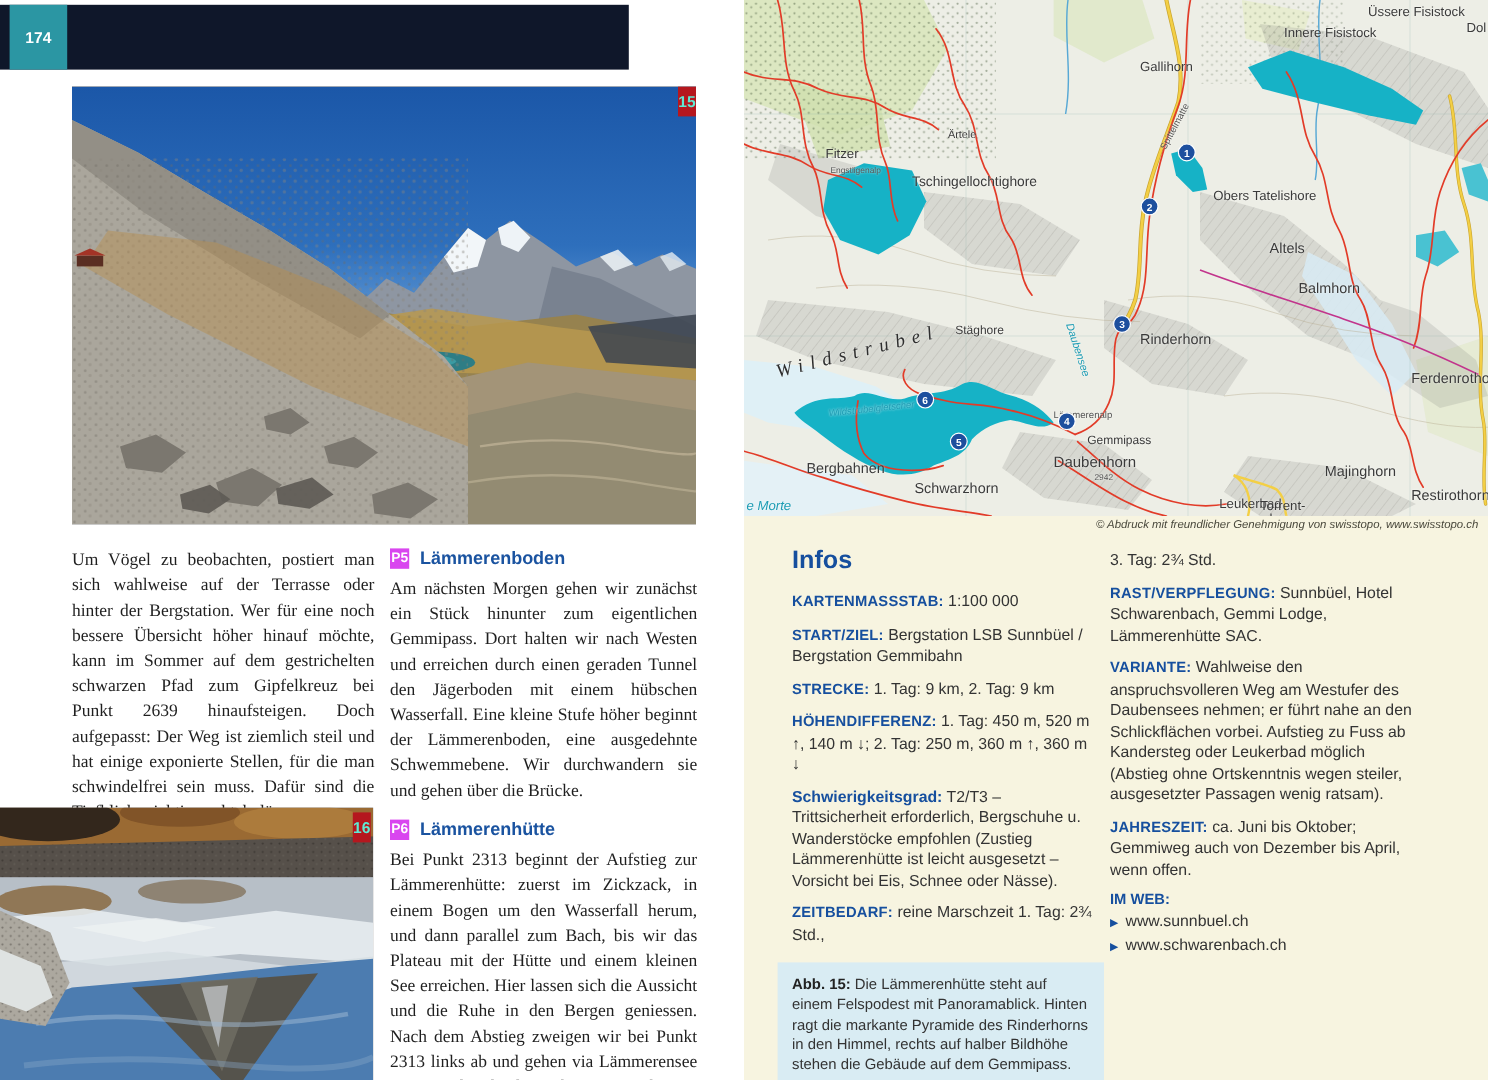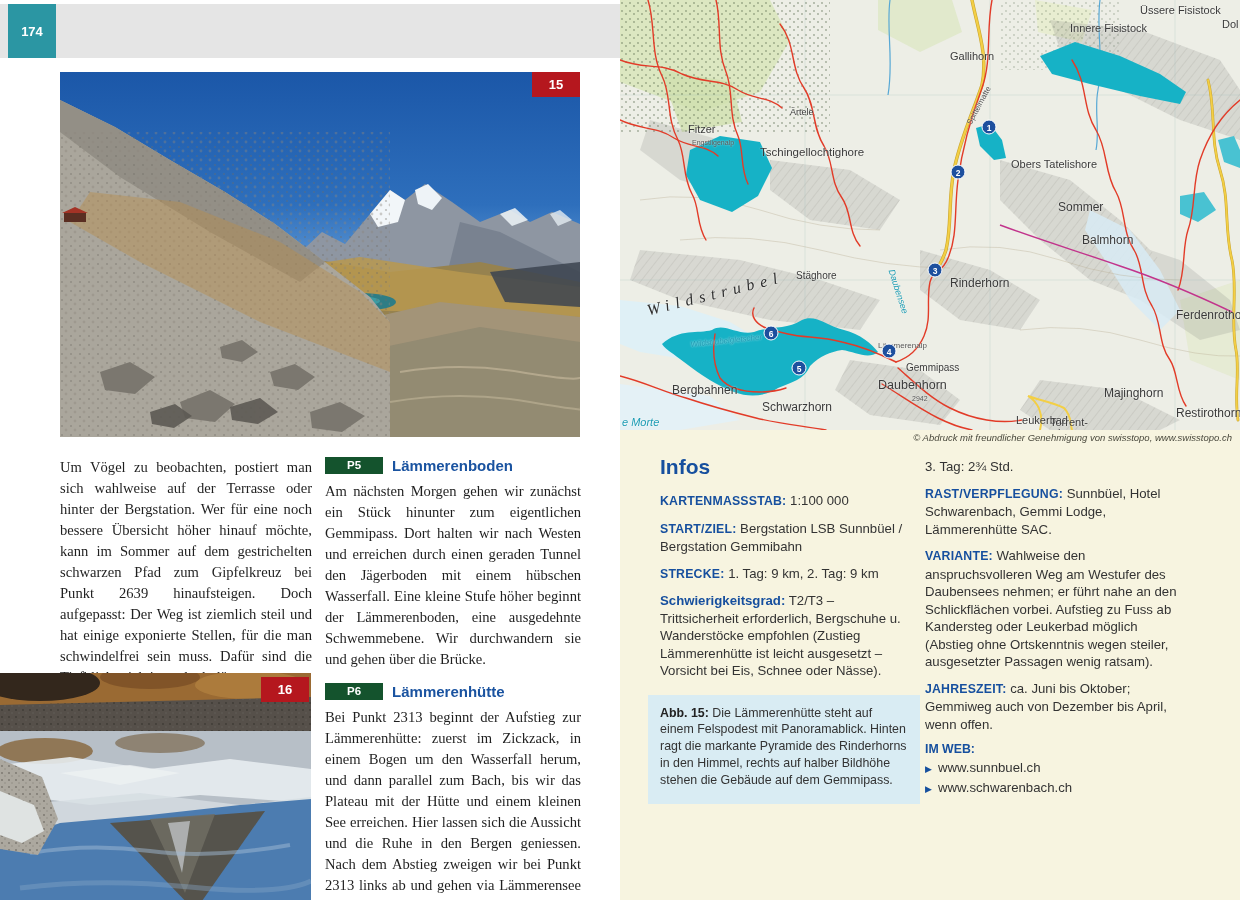--- a/index.html
+++ b/index.html
@@ -1,39 +1,39 @@
 <!DOCTYPE html>
 <html><head>
 <meta charset="utf-8">
 <style>
   html,body{margin:0;padding:0;background:#ffffff;}
   body{width:1240px;height:900px;overflow:hidden;font-family:"Liberation Sans",sans-serif;}
   .page{position:relative;width:1240px;height:900px;background:#fff;}
 
   
-  .header-strip{position:absolute;left:0;top:4px;width:620px;height:54px;background:#e5e5e5;}
+  .header-strip{position:absolute;left:0;top:4px;width:524px;height:54px;background:#0f172a;}
   .pagenum-box{position:absolute;left:8px;top:0;width:48px;height:54px;background:#2b96a3;color:#fff;
     display:flex;align-items:center;justify-content:center;font-weight:bold;font-size:13px;}
   .header-title{position:absolute;left:92px;top:0;height:54px;display:flex;align-items:center;
     color:#1c8fa0;font-weight:bold;font-size:13.5px;letter-spacing:.2px;}
 
   
   .photo{position:absolute;overflow:hidden;background:#888;}
   .photo svg{display:block;}
-  .badge{position:absolute;width:48px;height:25px;background:#b5171e;color:#ffffff;font-weight:bold;
+  .badge{position:absolute;width:15px;height:25px;background:#b5171e;color:#5eead4;font-weight:bold;
     font-size:13px;display:flex;align-items:center;justify-content:center;}
 
   
   .col{position:absolute;text-align:justify;font-family:"Liberation Serif",serif;
     font-size:14.6px;line-height:21px;color:#1f1f1f;}
   .col p{margin:0;}
   .sec{margin-bottom:11px;}
   .sec-head{display:flex;align-items:center;gap:9px;margin-bottom:5px;}
-  .p-badge{background:#14532d;color:#fff;font-family:"Liberation Sans",sans-serif;font-weight:bold;
-    font-size:11.5px;padding:2px 22px;line-height:13px;}
+  .p-badge{background:#d946ef;color:#fff;font-family:"Liberation Sans",sans-serif;font-weight:bold;
+    font-size:11.5px;padding:2px 1px;line-height:13px;}
   .sec-title{color:#1a53a0;font-family:"Liberation Sans",sans-serif;font-weight:bold;font-size:15px;}
 
   
   .right-page{position:absolute;left:620px;top:0;width:620px;height:900px;background:#f7f4e0;}
   .map{position:absolute;left:0;top:0;width:620px;height:430px;background:#edeee6;overflow:hidden;}
   .map svg{position:absolute;left:0;top:0;}
   .map-label{position:absolute;color:#3a3a3a;white-space:nowrap;transform-origin:left top;
     font-family:"Liberation Sans",sans-serif;text-shadow:0 0 2px rgba(255,255,255,.8);}
   .ml-w{color:#1d9cb4;font-style:italic;}
   .ml-sm{color:#555;}
@@ -292,21 +292,21 @@
           <span class="map-label" style="left: 520px; top: 4px; font-size: 11px;">Üssere Fisistock</span>
           <span class="map-label" style="left: 602px; top: 18px; font-size: 11px;">Dol</span>
           <span class="map-label" style="left: 450px; top: 22px; font-size: 11px;">Innere Fisistock</span>
           <span class="map-label" style="left: 330px; top: 50px; font-size: 11px;">Gallihorn</span>
           <span class="map-label" style="left: 170px; top: 107px; font-size: 9px;">Ärtele</span>
           <span class="map-label" style="left: 68px; top: 123px; font-size: 11px;">Fitzer</span>
           <span class="map-label ml-sm" style="left: 72px; top: 139px; font-size: 7px;">Engstligenalp</span>
           <span class="map-label" style="left: 140px; top: 146px; font-size: 11.5px;">Tschingellochtighore</span>
           <span class="map-label ml-sm" style="left: 345px; top: 122px; font-size: 8px; transform: rotate(-62deg);">Spittelmatte</span>
           <span class="map-label" style="left: 391px; top: 158px; font-size: 11px;">Obers Tatelishore</span>
-          <span class="map-label" style="left: 438px; top: 200px; font-size: 12px;">Sommer</span>
+          <span class="map-label" style="left: 438px; top: 200px; font-size: 12px;">Altels</span>
           <span class="map-label" style="left: 462px; top: 233px; font-size: 12px;">Balmhorn</span>
           <span class="map-label" style="left: 330px; top: 276px; font-size: 12px;">Rinderhorn</span>
           <span class="map-label" style="left: 176px; top: 270px; font-size: 10px;">Stäghore</span>
           <span class="map-label ml-big" style="left: 25px; top: 302px; font-size: 16px; transform: rotate(-14deg);">Wildstrubel</span>
           <span class="map-label ml-w" style="left: 70px; top: 340px; font-size: 8px; transform: rotate(-6deg);">Wildstrubelgletscher</span>
           <span class="map-label ml-w" style="left: 276px; top: 268px; font-size: 9px; transform: rotate(72deg);">Daubensee</span>
           <span class="map-label ml-sm" style="left: 258px; top: 341px; font-size: 8px;">Lämmerenalp</span>
           <span class="map-label" style="left: 286px; top: 362px; font-size: 10px;">Gemmipass</span>
           <span class="map-label" style="left: 258px; top: 378px; font-size: 12.5px;">Daubenhorn</span>
           <span class="map-label ml-sm" style="left: 292px; top: 395px; font-size: 7px;">2942</span>
@@ -335,22 +335,28 @@
       <p class="info-entry">
         <span class="info-label">KARTENMASSSTAB:</span>
         <span>1:100 000</span></p>
       <p class="info-entry">
         <span class="info-label">START/ZIEL:</span>
         <span>Bergstation LSB Sunnbüel / Bergstation Gemmibahn</span></p>
       <p class="info-entry">
         <span class="info-label">STRECKE:</span>
         <span>1. Tag: 9 km, 2. Tag: 9 km</span></p>
       <p class="info-entry">
+        <span class="info-label">HÖHENDIFFERENZ:</span>
+        <span>1. Tag: 450 m, 520 m ↑, 140 m ↓; 2. Tag: 250 m, 360 m ↑, 360 m ↓</span></p>
+      <p class="info-entry">
         <span class="info-label" style="font-size:13.2px;letter-spacing:0;">Schwierigkeitsgrad:</span>
         <span>T2/T3 – Trittsicherheit erforderlich, Bergschuhe u. Wanderstöcke empfohlen (Zustieg Lämmerenhütte ist leicht ausgesetzt – Vorsicht bei Eis, Schnee oder Nässe).</span></p>
+      <p class="info-entry">
+        <span class="info-label">ZEITBEDARF:</span>
+        <span>reine Marschzeit 1. Tag: 2¾ Std.,</span></p>
 
       <div class="abb-box">
         <p class="abb-entry">
           <span class="abb-label">Abb. 15:</span>
           <span>Die Lämmerenhütte steht auf einem Felspodest mit Panoramablick. Hinten ragt die markante Pyramide des Rinderhorns in den Himmel, rechts auf halber Bildhöhe stehen die Gebäude auf dem Gemmipass.</span></p>
 
       </div>
     </div>
 
     <div class="infos-colB">

